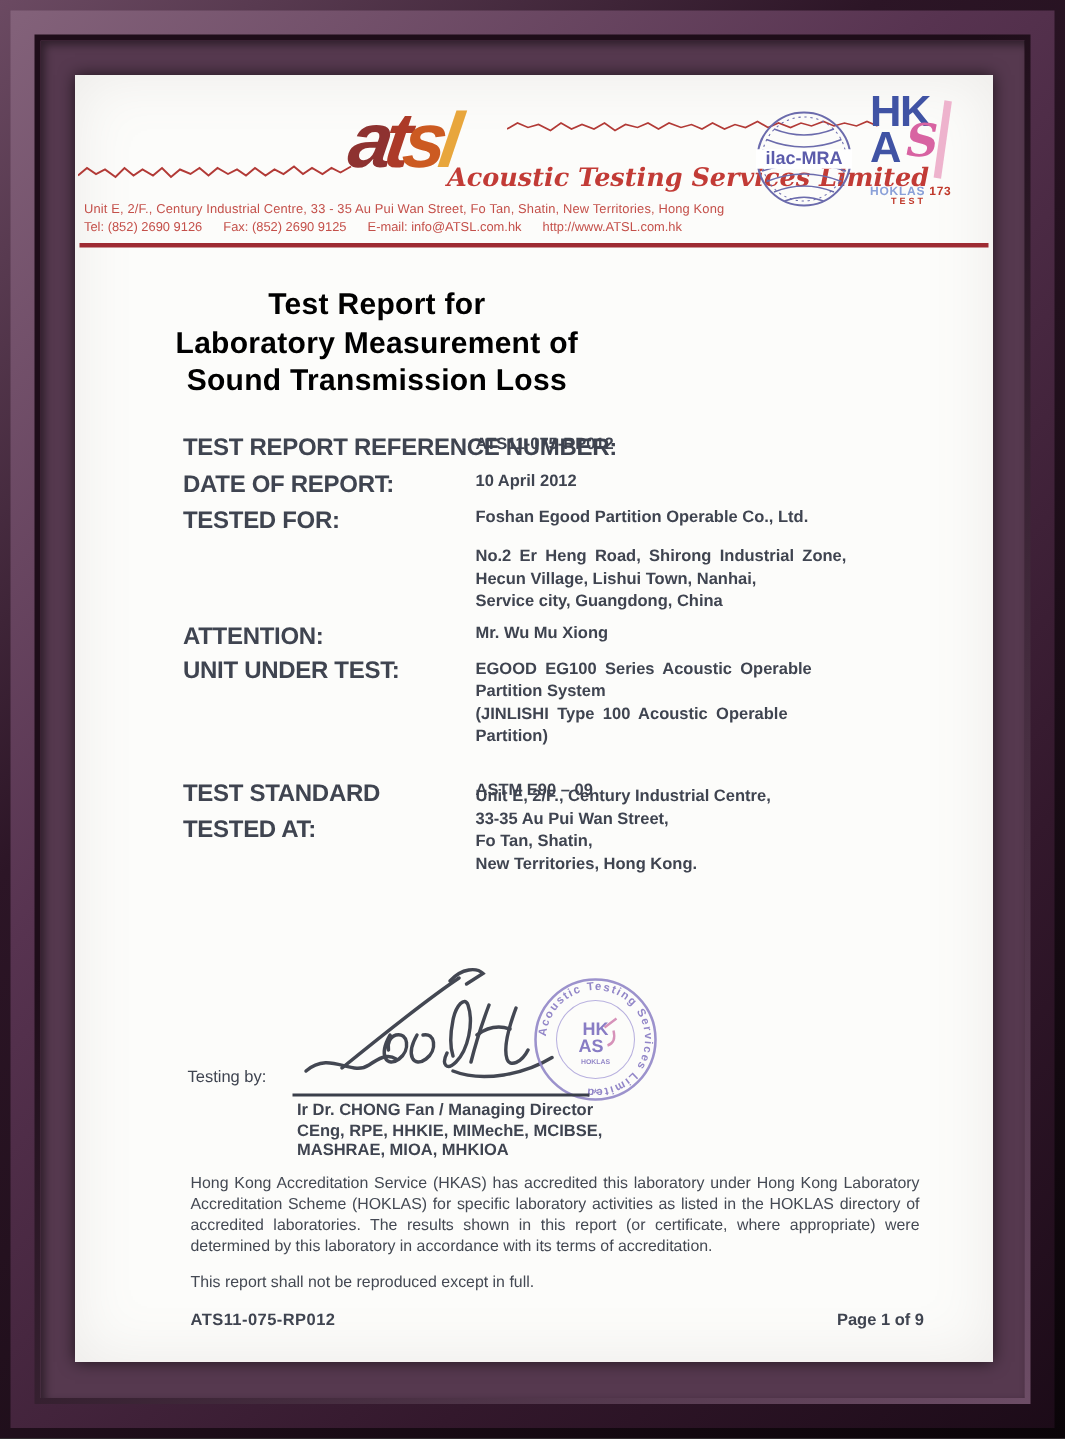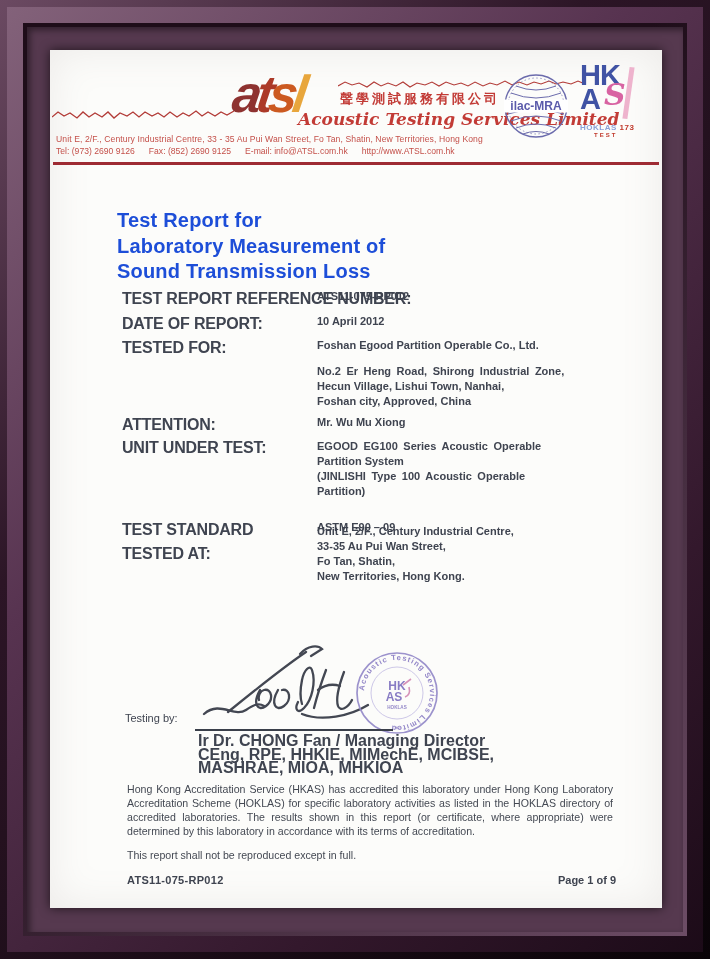--- a/index.html
+++ b/index.html
@@ -31,30 +31,30 @@
   .hkas-s{position:absolute;left:24px;top:20px;font-family:"DejaVu Serif",serif;font-style:italic;
           font-weight:bold;font-size:30px;color:#d863a2;}
   .hkas-bar{position:absolute;left:46px;top:4px;width:5px;height:52px;background:#eeb3cd;transform:rotate(8deg);}
   .hoklas-line{margin-top:12px;font-size:8px;font-weight:bold;color:#8aa0d8;letter-spacing:.5px;}
   .hoklas-line .num{color:#c0392b;}
   .hoklas-test{font-size:6px;font-weight:bold;color:#c0392b;letter-spacing:2px;margin-left:14px;}
   .addr{left:6px;top:84px;font-size:8.6px;color:#c4504a;letter-spacing:.1px;}
   .addr2{left:6px;top:96px;font-size:8.6px;color:#c4504a;display:flex;gap:14px;}
   .red-rule{left:3px;right:3px;top:112px;height:3px;background:#9e2b33;}
   
-  .title{left:67px;top:158px;font-size:20px;font-weight:bold;color:#1d4ed8;line-height:25.5px;letter-spacing:.2px;}
+  .title{left:67px;top:141px;font-size:20px;font-weight:bold;color:#000000;line-height:25.5px;letter-spacing:.2px;text-align:center;}
   
   .lbl{left:72px;font-size:16px;font-weight:bold;color:#3f4450;letter-spacing:-.2px;}
   .val{left:267px;font-size:11px;font-weight:bold;color:#3f4450;}
   .vlines{line-height:15px;}
   .jspace{word-spacing:2.5px;}
   
   .approved-lbl{left:75px;top:662px;font-size:11px;color:#3f4450;}
   .sig-line{left:145px;top:679px;width:198px;height:2px;background:#3a3f4a;}
-  .sig-name{left:148px;top:684px;font-size:16px;font-weight:bold;color:#3f4450;line-height:13.5px;}
+  .sig-name{left:148px;top:684px;font-size:11px;font-weight:bold;color:#3f4450;line-height:13.5px;}
   .sig-svg{left:150px;top:592px;}
   .stamp{left:303px;top:599px;opacity:.92;}
   
   .foot-para{left:77px;top:732px;width:486px;font-size:10.6px;color:#44495306;color:#444953;
              line-height:14px;text-align:justify;}
   .foot-repro{left:77px;top:799px;font-size:10.6px;color:#444953;}
   .foot-ref{left:77px;top:824px;font-size:11px;font-weight:bold;color:#3f4450;letter-spacing:.3px;}
   .foot-page{right:46px;top:824px;font-size:11px;font-weight:bold;color:#3f4450;}
 </style>
 </head>
@@ -70,21 +70,20 @@
 
     <svg class="abs wave-left" width="200" height="14" viewBox="0 0 200 14">
       <path d="M0,9 l6,-5 l6,4 l6,-3 l7,5 l6,-6 l6,5 l6,-4 l7,4 l6,-5 l6,6 l6,-5 l7,3 l6,-4 l6,5 l6,-5 l7,4 l6,-3 l6,4 l6,-5 l7,5 l6,-4 l6,3 l7,-5 l6,5 l6,-4 l7,4 l6,-4 l6,3 l7,-4" fill="none" stroke="#b23a36" stroke-width="1.3"></path>
     </svg>
     <div class="abs atsl-letters">
       <span class="c1">a</span><span class="c2">t</span><span class="c3">s</span><span class="c4">l</span>
     </div>
     <svg class="abs wave-top" width="272" height="10" viewBox="0 0 272 10">
       <path d="M0,6 l7,-4 l7,3 l7,-2 l8,4 l7,-5 l7,4 l7,-3 l8,3 l7,-4 l7,5 l7,-4 l8,2 l7,-3 l7,4 l7,-4 l8,3 l7,-2 l7,3 l7,-4 l8,4 l7,-3 l7,2 l8,-4 l7,4 l7,-3 l8,3 l7,-3 l7,2 l8,-3 l7,3 l7,-2 l8,2 l7,-3 l7,3" fill="none" stroke="#b23a36" stroke-width="1.1"></path>
     </svg>
-    <div class="abs cn-name">聲學測試服務有限公司</div>
     <div class="abs script-name">Acoustic Testing Services Limited</div>
 
     <svg class="abs ilac" width="68" height="70" viewBox="0 0 68 70">
       <circle cx="34" cy="35" r="31" fill="none" stroke="#6b6bac" stroke-width="1.4"></circle>
       <circle cx="34" cy="35" r="28" fill="none" stroke="#6b6bac" stroke-width=".7" stroke-dasharray="1.5,2.5"></circle>
       <path d="M14,15 q20,8 40,0 M9,22 q25,10 50,0 M6,29 q28,9 56,0" fill="none" stroke="#6b6bac" stroke-width="1"></path>
       <path d="M6,43 q28,-9 56,0 M9,50 q25,-10 50,0 M14,57 q20,-8 40,0 M21,63 q13,-5 26,0" fill="none" stroke="#6b6bac" stroke-width="1"></path>
       <rect x="2" y="28.5" width="64" height="13" fill="#ffffff"></rect>
       <text x="34" y="38.5" text-anchor="middle" font-size="12" font-weight="bold" fill="#5b5bab" font-family="Liberation Sans, sans-serif">ilac-MRA</text>
     </svg>
@@ -98,21 +97,21 @@
       </div>
       <div class="hoklas-line">
         <span>HOKLAS</span>
         <span class="num">173</span>
       </div>
       <div class="hoklas-test">TEST</div>
     </div>
 
     <div class="abs addr">Unit E, 2/F., Century Industrial Centre, 33 - 35 Au Pui Wan Street, Fo Tan, Shatin, New Territories, Hong Kong</div>
     <div class="abs addr2">
-      <span>Tel: (973) 2690 9126</span>
+      <span>Tel: (852) 2690 9126</span>
       <span>Fax: (852) 2690 9125</span>
       <span>E-mail: info@ATSL.com.hk</span>
       <span>http://www.ATSL.com.hk</span>
     </div>
     <div class="abs red-rule"></div>
 
     <div class="abs title">
       <div>Test Report for</div>
       <div>Laboratory Measurement of</div>
       <div>Sound Transmission Loss</div>
@@ -123,21 +122,21 @@
 
     <div class="abs lbl" style="top:265px">DATE OF REPORT:</div>
     <div class="abs val" style="top:265px">10 April 2012</div>
 
     <div class="abs lbl" style="top:289px">TESTED FOR:</div>
     <div class="abs val" style="top:289px">Foshan Egood Partition Operable Co., Ltd.</div>
 
     <div class="abs val vlines" style="top:314px">
       <div class="jspace">No.2 Er Heng Road, Shirong Industrial Zone,</div>
       <div>Hecun Village, Lishui Town, Nanhai,</div>
-      <div>Foshan city, Approved, China</div>
+      <div>Service city, Guangdong, China</div>
     </div>
 
     <div class="abs lbl" style="top:366px">ATTENTION:</div>
     <div class="abs val" style="top:366px">Mr. Wu Mu Xiong</div>
 
     <div class="abs lbl" style="top:389px">UNIT UNDER TEST:</div>
     <div class="abs val vlines" style="top:389px">
       <div class="jspace">EGOOD EG100 Series Acoustic Operable</div>
       <div>Partition System</div>
       <div class="jspace">(JINLISHI Type 100 Acoustic Operable</div>

